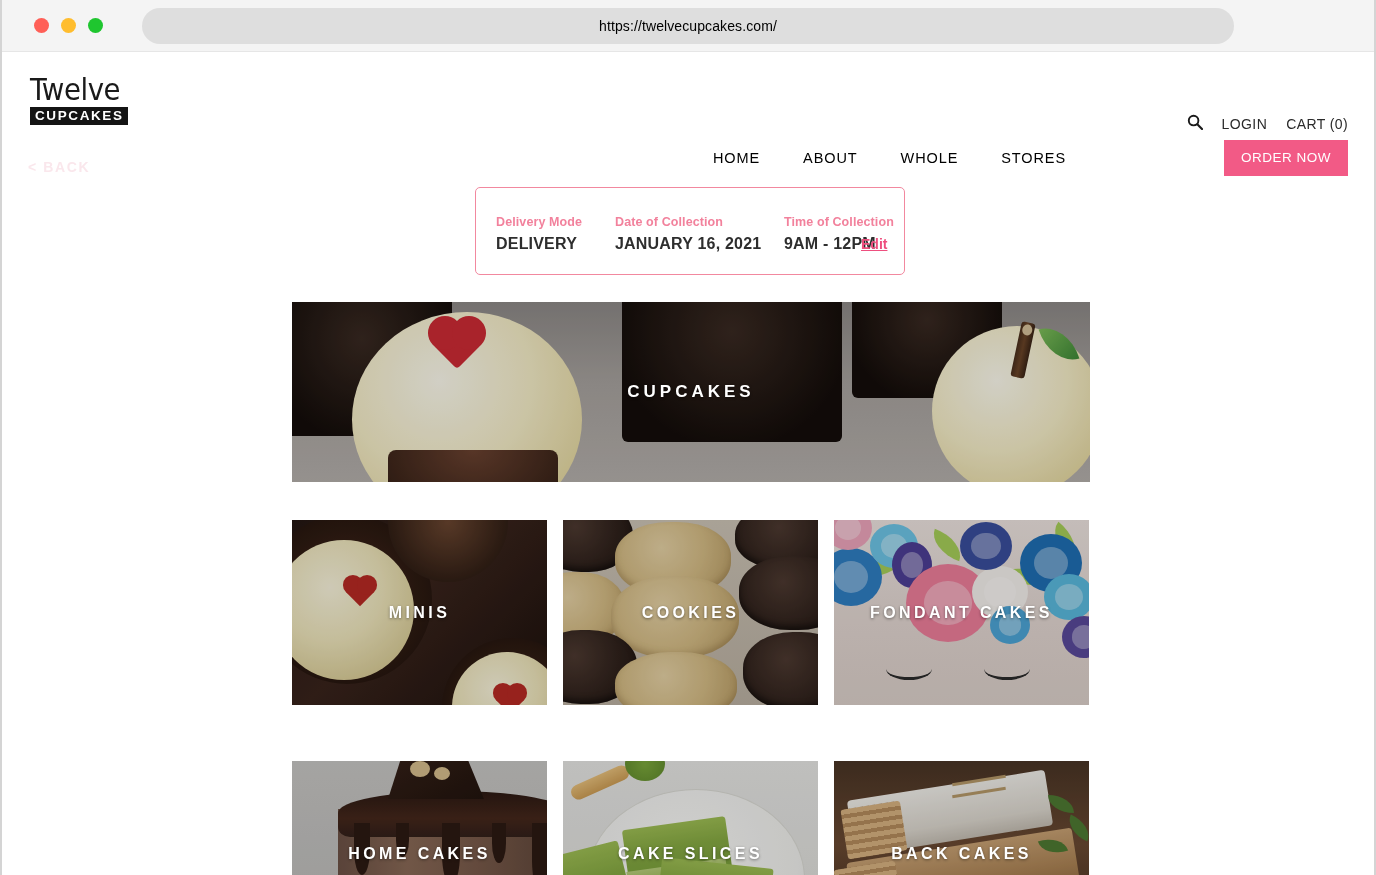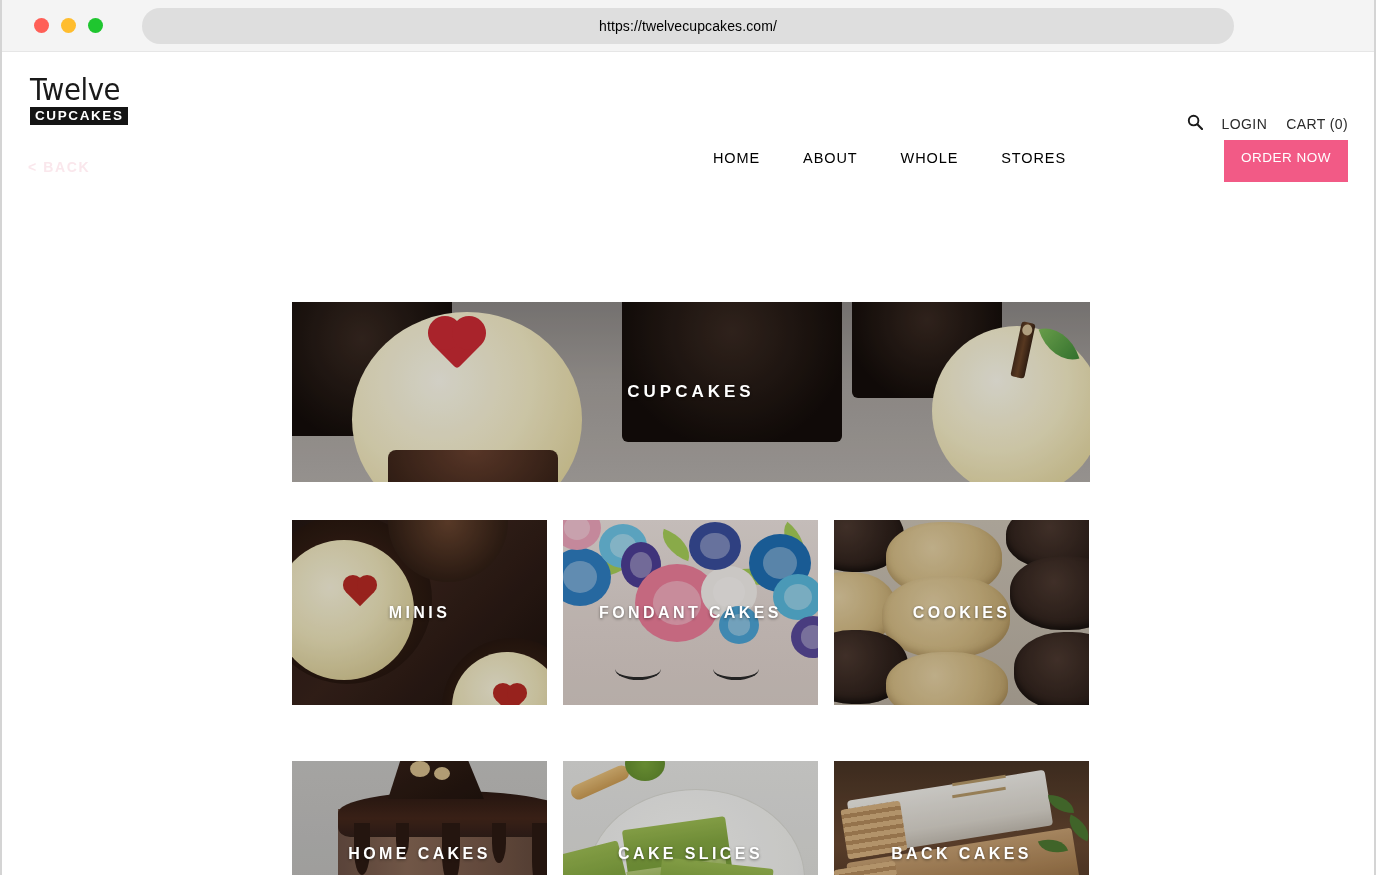--- a/index.html
+++ b/index.html
@@ -143,21 +143,21 @@
   .order-btn {
     position: absolute;
     right: 26px;
     top: 88px;
     background: #f25a86;
     color: #ffffff;
     border: none;
     font-family: "Liberation Sans", sans-serif;
     font-size: 13.5px;
     letter-spacing: 0.5px;
-    padding: 10px 17px 17px;
+    padding: 10px 17px 11px;
     cursor: pointer;
     text-align: right;
   }
 
   
   .delivery {
     position: absolute;
     left: 473px;
     top: 135px;
     width: 430px;
@@ -450,20 +450,37 @@
             <line x1="10.3" y1="10.3" x2="15" y2="15" stroke="#1a1a1a" stroke-width="2.1" stroke-linecap="round"></line>
           </svg>
         </span>
         <span class="util-link">LOGIN</span>
         <span class="util-link">CART (0)</span>
       </div>
 
       <button class="order-btn">ORDER NOW</button>
     </div>
 
+    <div class="delivery">
+      <div class="delivery-inner">
+        <div class="d-col mode">
+          <div class="d-label">Delivery Mode</div>
+          <div class="d-value">DELIVERY</div>
+        </div>
+        <div class="d-col date">
+          <div class="d-label">Date of Collection</div>
+          <div class="d-value">JANUARY 16, 2021</div>
+        </div>
+        <div class="d-col time">
+          <div class="d-label">Time of Collection</div>
+          <div class="d-value">9AM - 12PM</div>
+        </div>
+      </div>
+      <span class="edit-link">Edit</span>
+    </div>
 
     <div class="tiles">
 
       <div class="tile tile-banner">
         <div class="art bg-cupcakes">
           <div class="cc-dark-wrap" style="left:-20px;  top:-16px; width:180px; height:150px;"></div>
           <div class="cc-dark-wrap" style="left:330px;  top:-30px; width:220px; height:170px;"></div>
           <div class="cc-dark-wrap" style="left:560px;  top:-24px; width:150px; height:120px;"></div>
           <div class="cc-swirl" style="left:60px;  top:10px;  width:230px; height:215px;"></div>
           <div class="cc-heart" style="left:148px; top:26px;"></div>
@@ -483,20 +500,36 @@
             <div class="m-wrap" style="left:-30px; top:-6px; width:170px; height:170px;"></div>
             <div class="m-swirl" style="left:-18px; top:20px; width:140px; height:140px;"></div>
             <div class="m-heart" style="left:58px;  top:62px;"></div>
             <div class="m-wrap" style="left:150px; top:118px; width:140px; height:140px;"></div>
             <div class="m-swirl" style="left:160px; top:132px; width:110px; height:110px;"></div>
             <div class="m-heart" style="left:208px; top:170px;"></div>
             <div class="m-wrap" style="left:96px;  top:-58px; width:120px; height:120px; background:radial-gradient(circle,#6b4630 0%,#2a1a12 80%);"></div>
             <div class="shade-dark"></div>
           </div>
           <div class="tile-label">MINIS</div>
+        </div>
+
+        <div class="tile tile-small">
+          <div class="art bg-cookies">
+            <div class="ck dark" style="left:-26px; top:-18px; width:96px;  height:70px;"></div>
+            <div class="ck" style="left:52px;  top:2px;   width:116px; height:74px;"></div>
+            <div class="ck dark" style="left:172px; top:-16px; width:110px; height:66px;"></div>
+            <div class="ck" style="left:-34px; top:52px;  width:96px;  height:72px;"></div>
+            <div class="ck" style="left:48px;  top:56px;  width:128px; height:82px;"></div>
+            <div class="ck dark" style="left:176px; top:36px;  width:110px; height:74px;"></div>
+            <div class="ck dark" style="left:-30px; top:110px; width:104px; height:74px;"></div>
+            <div class="ck" style="left:52px;  top:132px; width:122px; height:68px;"></div>
+            <div class="ck dark" style="left:180px; top:112px; width:108px; height:78px;"></div>
+            <div class="shade-dark"></div>
+          </div>
+          <div class="tile-label">COOKIES</div>
         </div>
 
         <div class="tile tile-small">
           <div class="art bg-fondant">
             <div class="petal-leaf" style="left:22px;  top:38px; transform:rotate(-30deg);"></div>
             <div class="petal-leaf" style="left:96px;  top:14px; transform:rotate(20deg);"></div>
             <div class="petal-leaf" style="left:176px; top:46px; transform:rotate(-12deg);"></div>
             <div class="petal-leaf" style="left:214px; top:10px; transform:rotate(38deg);"></div>
             <div class="rose" style="left:-14px; top:28px;  width:62px; height:58px; background:#2f7fc4;"></div>
             <div class="rose" style="left:36px;  top:4px;   width:48px; height:44px; background:#6ec6e8;"></div>
@@ -508,36 +541,20 @@
             <div class="rose" style="left:210px; top:54px;  width:50px; height:46px; background:#5bbbe0;"></div>
             <div class="rose" style="left:156px; top:86px;  width:40px; height:38px; background:#4ea7d8;"></div>
             <div class="rose" style="left:228px; top:96px;  width:44px; height:42px; background:#5a4a9c;"></div>
             <div class="rose" style="left:-10px; top:-14px; width:48px; height:44px; background:#f0a7bd;"></div>
             <div class="lash" style="left:52px;  top:138px;"></div>
             <div class="lash" style="left:150px; top:138px;"></div>
             <div class="shade-dark"></div>
           </div>
           <div class="tile-label">FONDANT CAKES</div>
         </div>
-
-        <div class="tile tile-small">
-          <div class="art bg-cookies">
-            <div class="ck dark" style="left:-26px; top:-18px; width:96px;  height:70px;"></div>
-            <div class="ck" style="left:52px;  top:2px;   width:116px; height:74px;"></div>
-            <div class="ck dark" style="left:172px; top:-16px; width:110px; height:66px;"></div>
-            <div class="ck" style="left:-34px; top:52px;  width:96px;  height:72px;"></div>
-            <div class="ck" style="left:48px;  top:56px;  width:128px; height:82px;"></div>
-            <div class="ck dark" style="left:176px; top:36px;  width:110px; height:74px;"></div>
-            <div class="ck dark" style="left:-30px; top:110px; width:104px; height:74px;"></div>
-            <div class="ck" style="left:52px;  top:132px; width:122px; height:68px;"></div>
-            <div class="ck dark" style="left:180px; top:112px; width:108px; height:78px;"></div>
-            <div class="shade-dark"></div>
-          </div>
-          <div class="tile-label">COOKIES</div>
-        </div>
       </div>
 
       <div class="row">
 
         <div class="tile tile-small">
           <div class="art bg-whole">
             <div class="wc-body" style="left:46px;  top:48px;  width:230px; height:140px;"></div>
             <div class="wc-top" style="left:46px;  top:30px;  width:230px; height:46px;"></div>
             <div class="wc-drip" style="left:62px;  top:62px;  width:16px;  height:52px;"></div>
             <div class="wc-drip" style="left:104px; top:62px;  width:13px;  height:34px;"></div>

